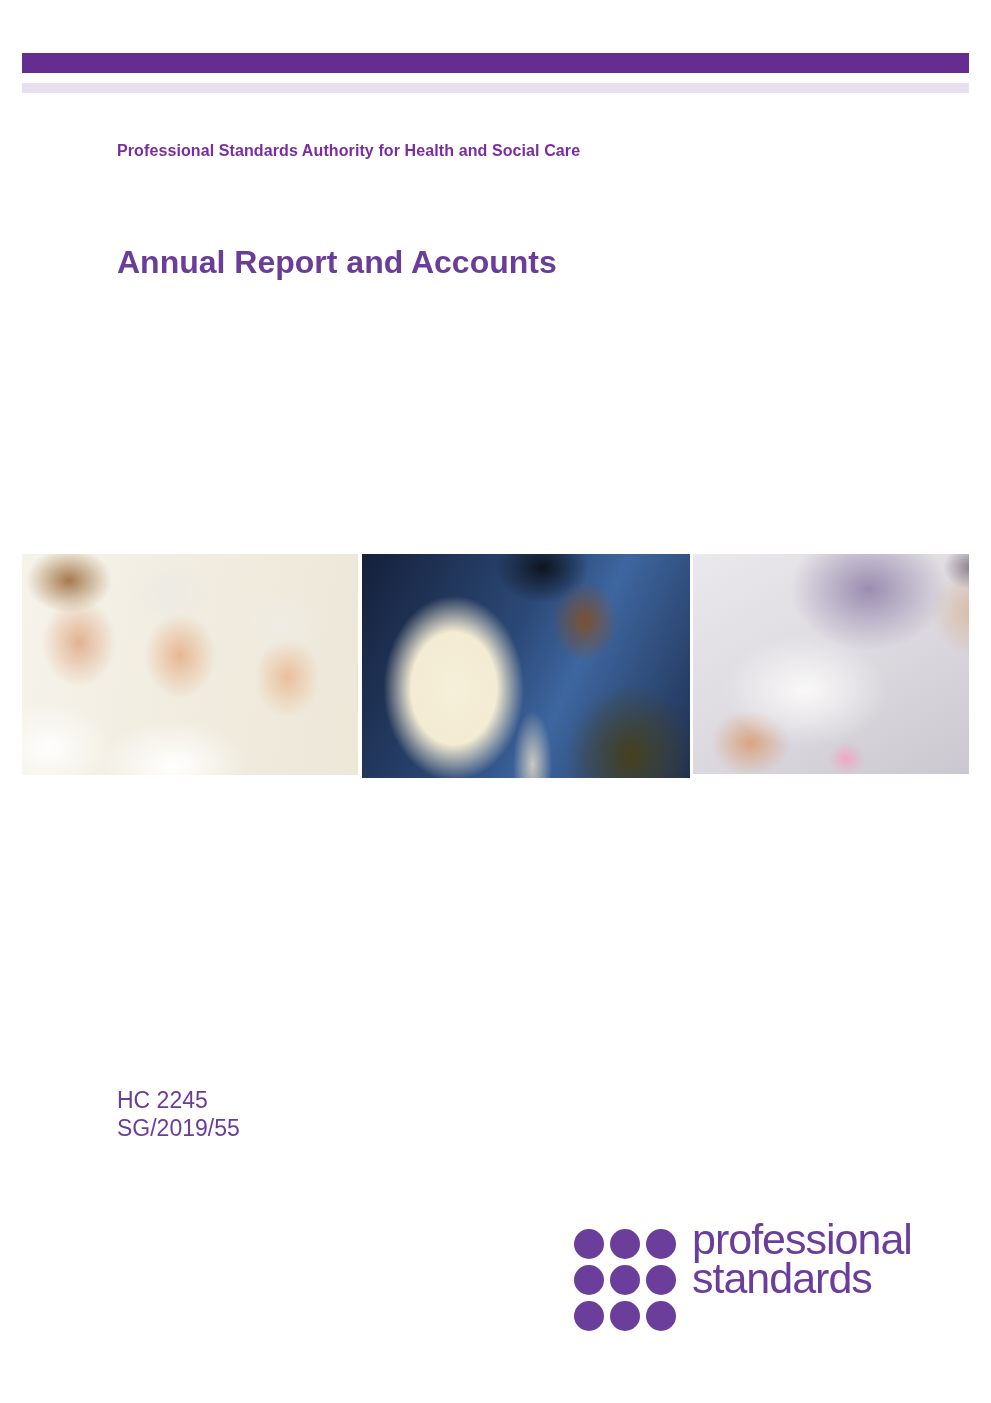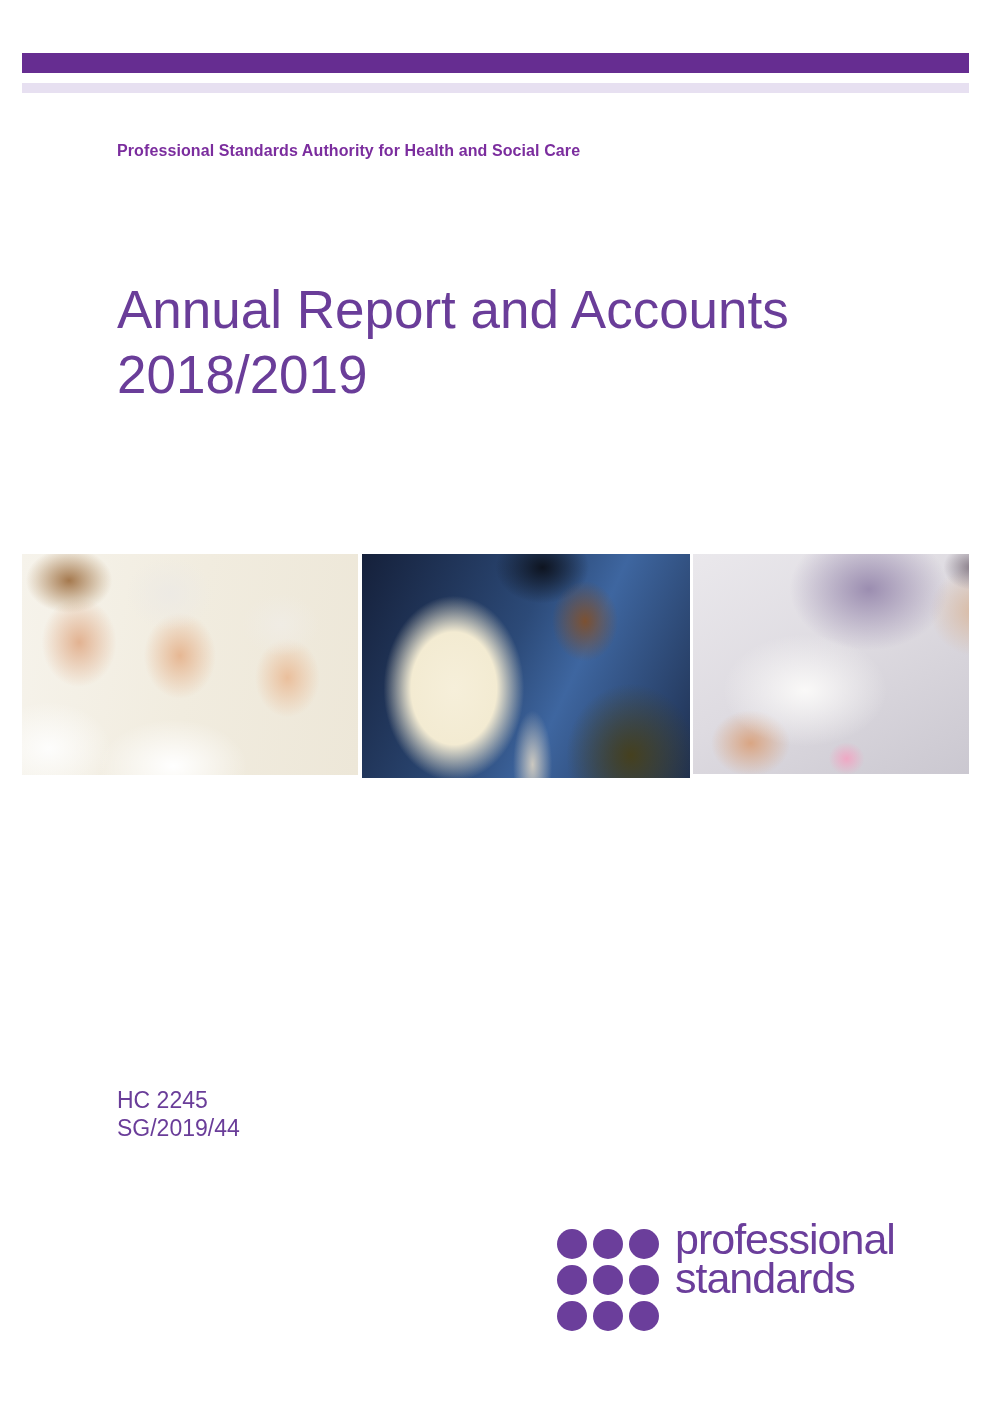--- a/index.html
+++ b/index.html
@@ -26,26 +26,25 @@
     font-size: 16px;
     font-weight: bold;
     letter-spacing: 0.1px;
     color: var(--organisation-text, #7B2D9E);
   }
 
   .title {
     position: absolute;
     left: 95px;
     top: 230px;
-    font-size: 53px;
-    font-weight: normal;
+    font-size: 32px;
+    font-weight: bold;
     line-height: 65px;
     letter-spacing: 0;
     color: var(--title-text, #6A3D99);
-    margin-top: 47px;
   }
   .title span { display: block; }
 
   .strip {
     position: absolute;
     left: 0;
     top: 554px;
     width: 991px;
     display: flex;
     align-items: flex-start;
@@ -92,21 +91,21 @@
     left: 95px;
     top: 1086px;
     font-size: 23px;
     font-weight: normal;
     line-height: 28px;
     color: var(--title-text, #6A3D99);
   }
 
   .logo {
     position: absolute;
-    left: 535px;
+    left: 552px;
     top: 1220px;
     display: flex;
     align-items: flex-start;
   }
   .dots {
     display: grid;
     grid-template-columns: repeat(3, 30px);
     grid-auto-rows: 30px;
     gap: 6px;
     margin-top: 9px;
@@ -130,32 +129,31 @@
 
 <div class="page">
 
   <div class="bar bar-dark"></div>
   <div class="bar bar-light"></div>
 
   <div class="org">Professional Standards Authority for Health and Social Care</div>
 
   <h1 class="title">
     <span>Annual Report and Accounts</span>
-    <span>2018/2019</span>
   </h1>
 
   <div class="strip">
     <div class="photo photo-1" role="img" aria-label="Three elderly women with white and brown hair smiling together"></div>
     <div class="photo photo-2" role="img" aria-label="Woman in cream hijab and man with glasses looking at a mobile phone"></div>
     <div class="photo photo-3" role="img" aria-label="Newborn baby in hospital cot with young child looking through the side"></div>
   </div>
 
   <div class="refs">
     <div>HC 2245</div>
-    <div>SG/2019/44</div>
+    <div>SG/2019/55</div>
   </div>
 
   <div class="logo">
     <div class="dots">
       <span class="dot"></span>
       <span class="dot"></span>
       <span class="dot"></span>
       <span class="dot"></span>
       <span class="dot"></span>
       <span class="dot"></span>

